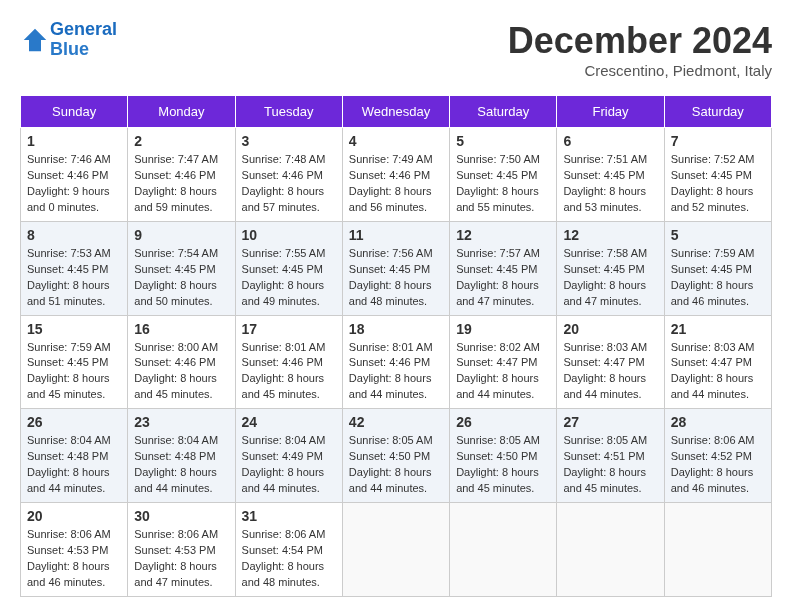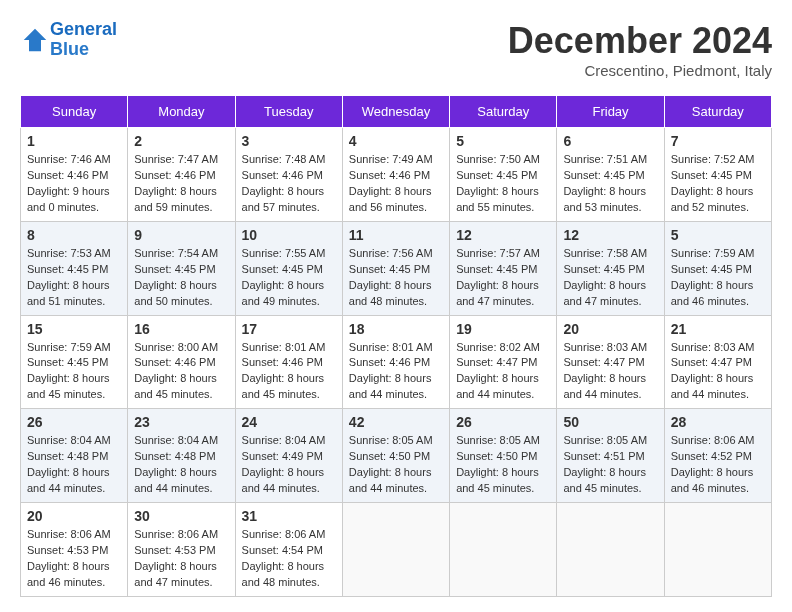--- a/index.html
+++ b/index.html
@@ -224,21 +224,21 @@
         </td>
         <td>
           <span class="day-num">42</span>
           <div class="day-info">Sunrise: 8:05 AM<br>Sunset: 4:50 PM<br>Daylight: 8 hours and 44 minutes.</div>
         </td>
         <td>
           <span class="day-num">26</span>
           <div class="day-info">Sunrise: 8:05 AM<br>Sunset: 4:50 PM<br>Daylight: 8 hours and 45 minutes.</div>
         </td>
         <td>
-          <span class="day-num">50</span>
+          <span class="day-num">27</span>
           <div class="day-info">Sunrise: 8:05 AM<br>Sunset: 4:51 PM<br>Daylight: 8 hours and 45 minutes.</div>
         </td>
         <td>
           <span class="day-num">28</span>
           <div class="day-info">Sunrise: 8:06 AM<br>Sunset: 4:52 PM<br>Daylight: 8 hours and 46 minutes.</div>
         </td>
       </tr>
       <tr>
         <td>
           <span class="day-num">20</span>

